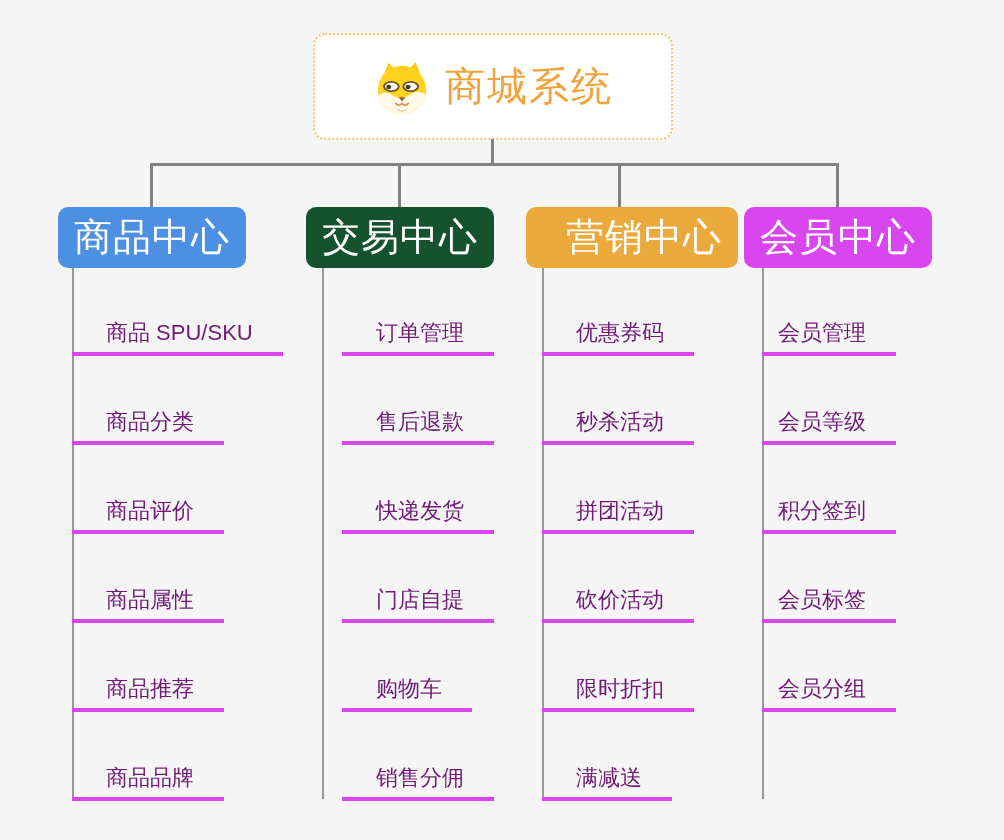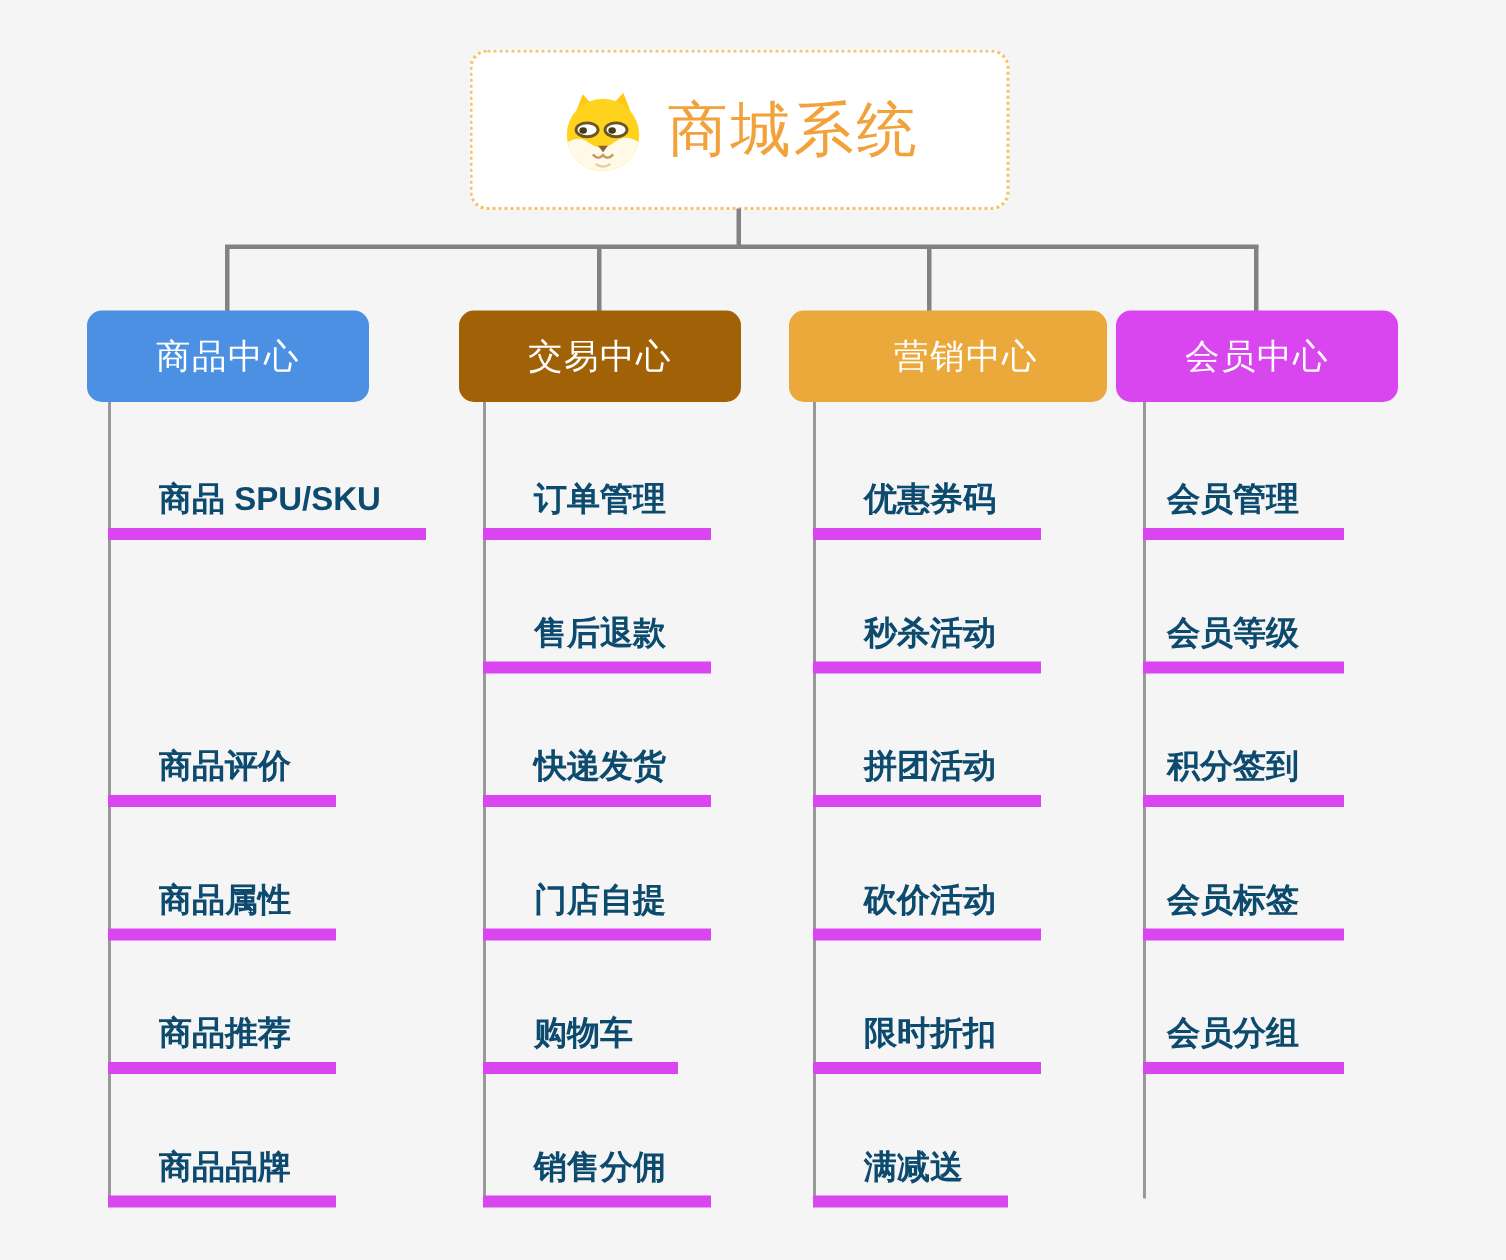--- a/index.html
+++ b/index.html
@@ -27,37 +27,37 @@
   .conn{position:absolute;background:#828282;}
   .conn-root-stem{left:491px;top:139px;width:3px;height:26px;}
   .conn-rail{left:150px;top:163px;width:689px;height:3px;}
   .conn-stub{top:164px;width:3px;height:44px;}
   .stub-0{left:150px;} .stub-1{left:398px;} .stub-2{left:618px;} .stub-3{left:836px;}
 
   
   .branch{
     position:absolute;top:207px;width:188px;height:61px;border-radius:10px;
     display:flex;align-items:center;justify-content:center;
-    color:#FFFFFF;font-size:23px;letter-spacing:1px;white-space:nowrap;
+    color:#FFFFFF;font-size:38px;letter-spacing:1px;white-space:nowrap;
   }
   .branch-0{left:58px;} .branch-1{left:306px;} .branch-2{left:526px;} .branch-3{left:744px;}
 
   
   .spine{position:absolute;top:268px;width:2px;height:531px;background:#999999;}
   .spine-0{left:72px;} .spine-1{left:322px;} .spine-2{left:542px;} .spine-3{left:762px;}
 
   
   .leaf{
     position:absolute;
-    font-size:22px;line-height:30px;color:#0c4a6e;
+    font-size:22px;line-height:30px;color:#701a75;
     padding:0 30px 4px 34px;
-    border-bottom:8px solid #d946ef;
-    white-space:nowrap;width:max-content;font-weight:bold;
+    border-bottom:4px solid #d946ef;
+    white-space:nowrap;width:max-content;
   }
-  .c0{left:72px;} .c1{left:322px;text-align:center;} .c2{left:542px;} .c3{left:762px;padding-left:16px;}
+  .c0{left:72px;} .c1{left:342px;text-align:center;} .c2{left:542px;} .c3{left:762px;padding-left:16px;}
   .r0{top:318px;} .r1{top:407px;} .r2{top:496px;} .r3{top:585px;} .r4{top:674px;} .r5{top:763px;}
 </style>
 </head>
 <body>
 
 <div class="canvas">
 
   <div class="root-node">
     <span class="dog-icon">
       <svg viewBox="0 0 60 58" width="58" height="56" aria-hidden="true">
@@ -83,30 +83,31 @@
   </div>
 
   <div class="conn conn-root-stem"></div>
   <div class="conn conn-rail"></div>
   <div class="conn conn-stub stub-0"></div>
   <div class="conn conn-stub stub-1"></div>
   <div class="conn conn-stub stub-2"></div>
   <div class="conn conn-stub stub-3"></div>
 
   <div class="branch branch-0" style="background-color: rgb(75, 144, 226);">商品中心</div>
-  <div class="branch branch-1" style="background-color: #a16207;">交易中心</div>
+  <div class="branch branch-1" style="background-color: #14532d;">交易中心</div>
   <div class="branch branch-2" style="background-color: rgb(235, 169, 60); padding-left: 24px;">营销中心</div>
   <div class="branch branch-3" style="background-color: #d946ef;">会员中心</div>
 
   <div class="spine spine-0"></div>
   <div class="spine spine-1"></div>
   <div class="spine spine-2"></div>
   <div class="spine spine-3"></div>
 
   <div class="leaf c0 r0">商品 SPU/SKU</div>
+  <div class="leaf c0 r1">商品分类</div>
   <div class="leaf c0 r2">商品评价</div>
   <div class="leaf c0 r3">商品属性</div>
   <div class="leaf c0 r4">商品推荐</div>
   <div class="leaf c0 r5">商品品牌</div>
 
   <div class="leaf c1 r0">订单管理</div>
   <div class="leaf c1 r1">售后退款</div>
   <div class="leaf c1 r2">快递发货</div>
   <div class="leaf c1 r3">门店自提</div>
   <div class="leaf c1 r4">购物车</div>

